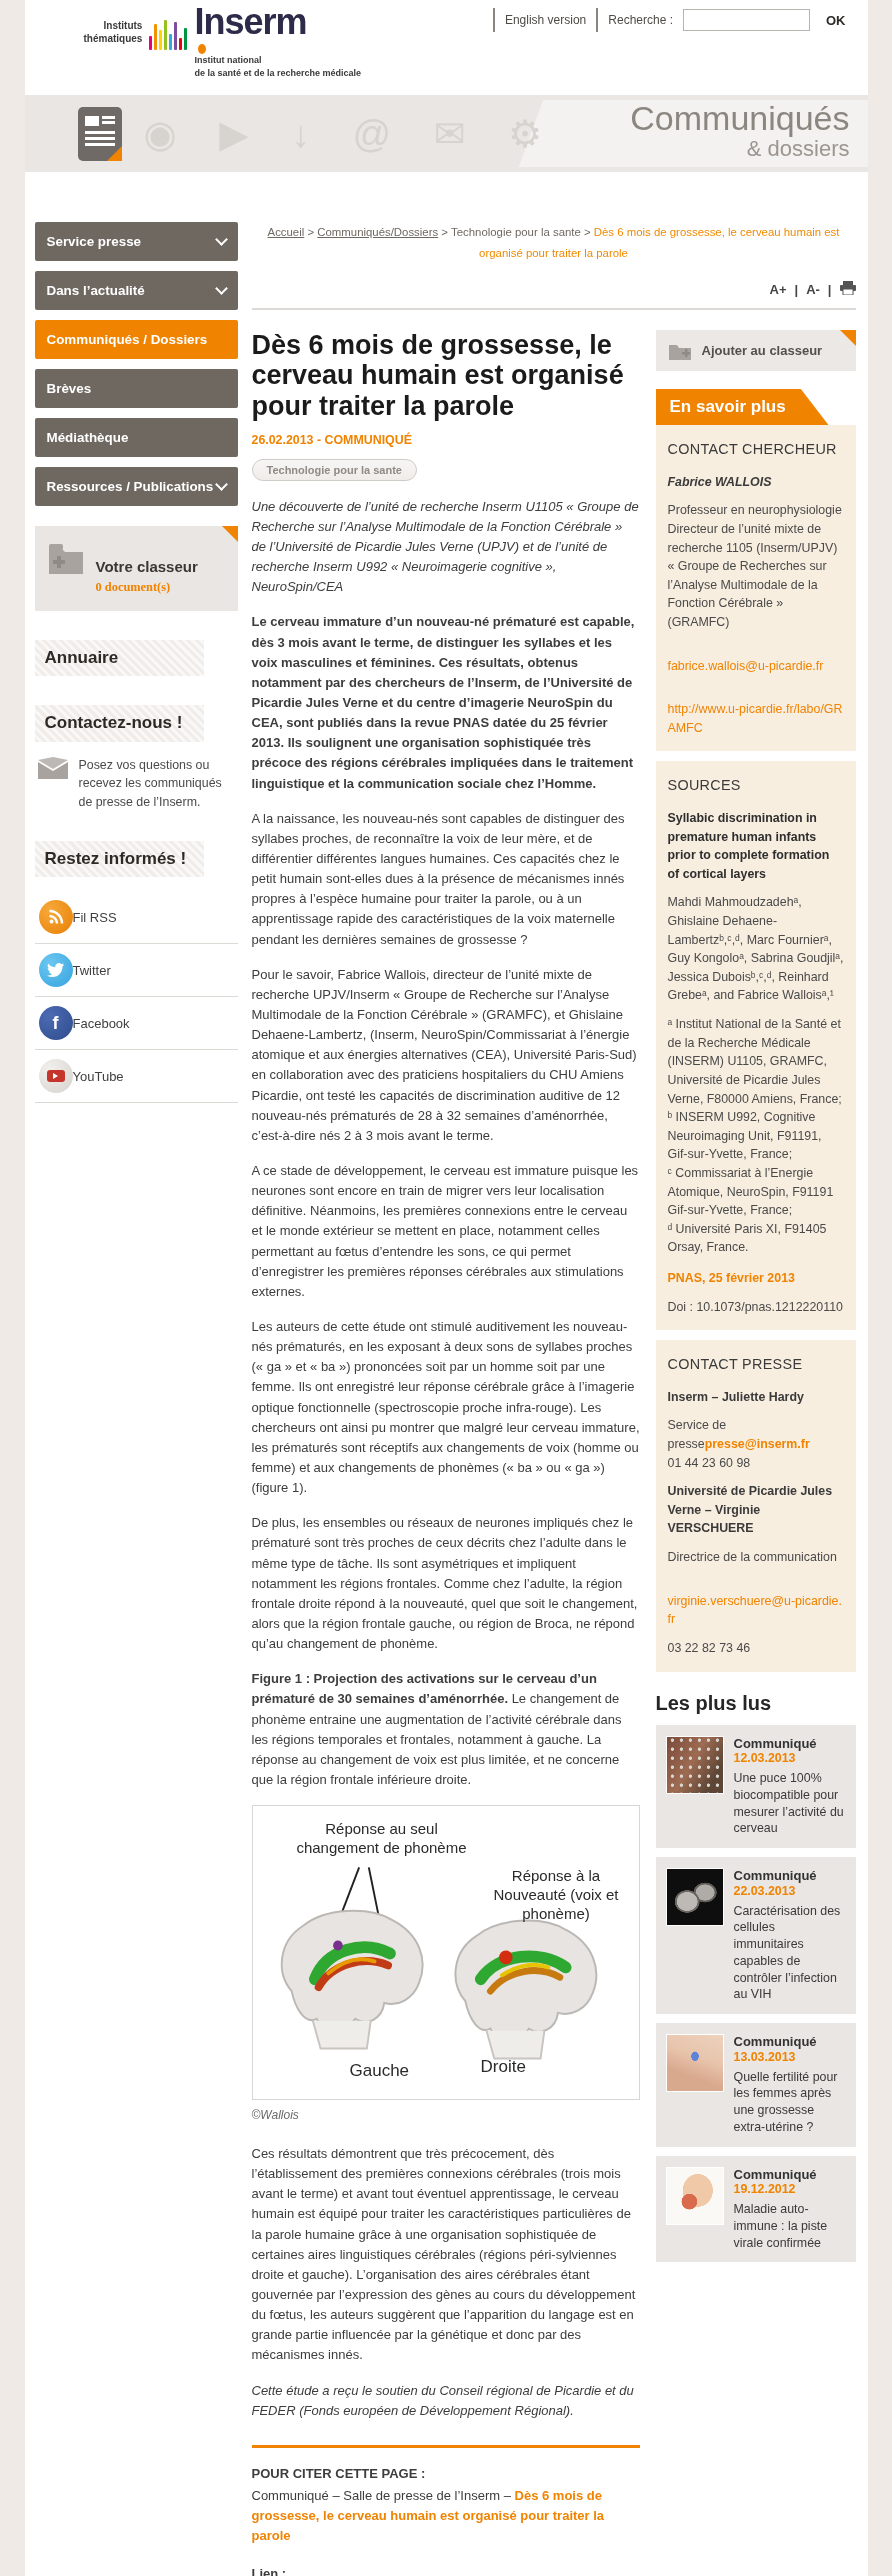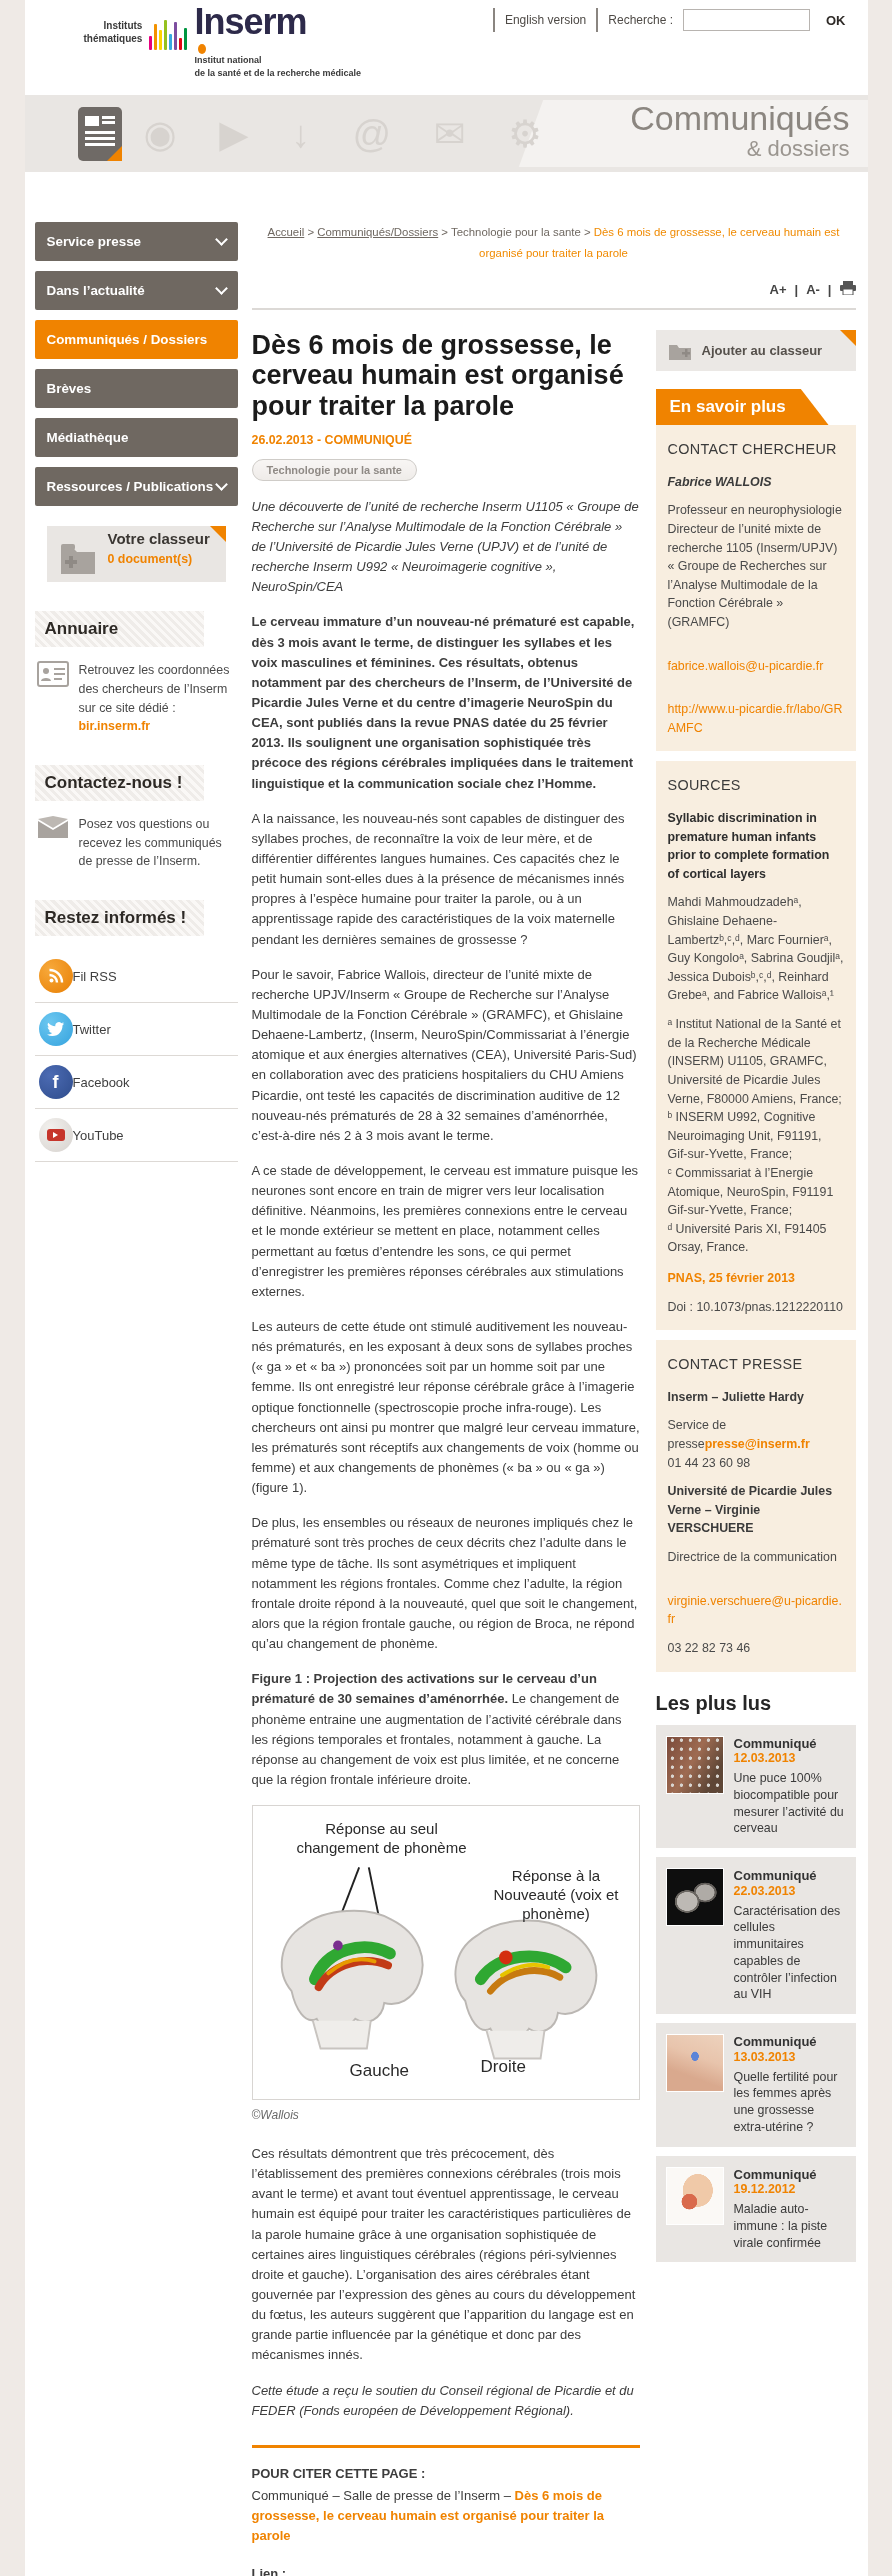--- a/index.html
+++ b/index.html
@@ -48,25 +48,25 @@
   .crumb a.u{text-decoration:underline;}
   .crumb .cur{color:#F08A00;}
   .tools{display:flex;justify-content:flex-end;align-items:center;gap:8px;font-weight:bold;color:#444;font-size:13px;margin:18px 0 10px;}
   .divider{height:2px;background:#DCD9D6;margin-bottom:20px;}
 
   
   .menu-item{background:#6F6861;color:#fff;font-weight:bold;font-size:13.4px;padding:12px 12px;margin-bottom:10px;
     display:flex;justify-content:space-between;align-items:center;border-radius:2px;cursor:pointer;}
   .menu-item.active{background:#F08300;}
   .chev{width:7px;height:7px;border-right:2px solid #fff;border-bottom:2px solid #fff;transform:rotate(45deg);margin-top:-4px;}
-  .binder-box{position:relative;background:#E9E6E3;margin:20px 12px 26px;padding:4px 10px 16px 61px;}
+  .binder-box{position:relative;background:#E9E6E3;margin:20px 0 26px;padding:32px 10px 16px 61px;}
   .corner-o{position:absolute;top:0;right:0;border-top:16px solid #F08300;border-left:16px solid transparent;}
   .binder-ic{position:absolute;left:12px;top:16px;}
   .binder-title{font-weight:bold;font-size:15px;color:#3A3632;}
-  .binder-count{color:#F08300;font-weight:bold;font-size:12.4px;margin-top:5px;}
+  .binder-count{color:#F08300;font-weight:bold;font-size:12.4px;margin-top:5px;font-family:Liberation Serif, serif;}
   .side-heading{font-size:17px;font-weight:bold;color:#2D2925;padding:8px 10px;width:149px;
     background:repeating-linear-gradient(45deg,#EFECE9 0 3px,#FAF8F6 3px 6px);margin:29px 0 14px;line-height:1.2;}
   .side-note{display:flex;gap:10px;font-size:12.4px;color:#4A4A4A;line-height:1.5;padding:0 2px;}
   .olink{color:#F08300;font-weight:bold;}
   .social-list{margin-top:4px;}
   .social-row{display:flex;align-items:center;padding:9px 4px;border-bottom:1px solid #DDD9D5;font-size:13px;color:#3F3F3F;cursor:pointer;}
   .circ{width:34px;height:34px;border-radius:50%;flex:none;display:flex;align-items:center;justify-content:center;color:#fff;font-weight:bold;}
   .c-rss{background:radial-gradient(circle at 32% 30%,#F7A93B,#E87F04);}
   .c-tw{background:radial-gradient(circle at 32% 30%,#6CC7F0,#35A3DE);font-size:18px;}
   .c-fb{background:radial-gradient(circle at 32% 30%,#4C6BB3,#2E4C8C);font-size:18px;}
@@ -230,35 +230,20 @@
               <rect x="2" y="2" width="14" height="6" rx="2" fill="#A8A39E"></rect>
               <rect x="6" y="18" width="12" height="4" fill="#8F8A85"></rect>
               <rect x="10" y="14" width="4" height="12" fill="#8F8A85"></rect>
             </svg>
         </span>
         <div class="binder-title">Votre classeur</div>
         <div class="binder-count">0 document(s)</div>
       </div>
 
       <div class="side-heading">Annuaire</div>
-      <div class="side-note">
-        <span>
-          <svg width="32" height="26" viewBox="0 0 32 26">
-              <rect x="1" y="1" width="30" height="24" rx="2" fill="#fff" stroke="#A8A39E" stroke-width="2"></rect>
-              <circle cx="9" cy="10" r="3" fill="#A8A39E"></circle>
-              <path d="M4 20 c0-4 10-4 10 0" fill="#A8A39E"></path>
-              <rect x="17" y="7" width="11" height="2" fill="#A8A39E"></rect>
-              <rect x="17" y="12" width="11" height="2" fill="#A8A39E"></rect>
-              <rect x="17" y="17" width="8" height="2" fill="#A8A39E"></rect>
-            </svg>
-        </span>
-        <span>
-          <span>Retrouvez les coordonnées des chercheurs de l’Inserm sur ce site dédié : </span><a class="olink">bir.inserm.fr</a>
-        </span>
-      </div>
 
       <div class="side-heading">Contactez-nous !</div>
       <div class="side-note">
         <span>
           <svg width="32" height="24" viewBox="0 0 32 24">
               <path d="M1 6 L16 15 L31 6 L31 23 L1 23 Z" fill="#A8A39E"></path>
               <path d="M1 4 L16 13 L31 4 L16 1 Z" fill="#BDB8B3"></path>
             </svg>
         </span>
         <span>Posez vos questions ou recevez les communiqués de presse de l’Inserm.</span>

